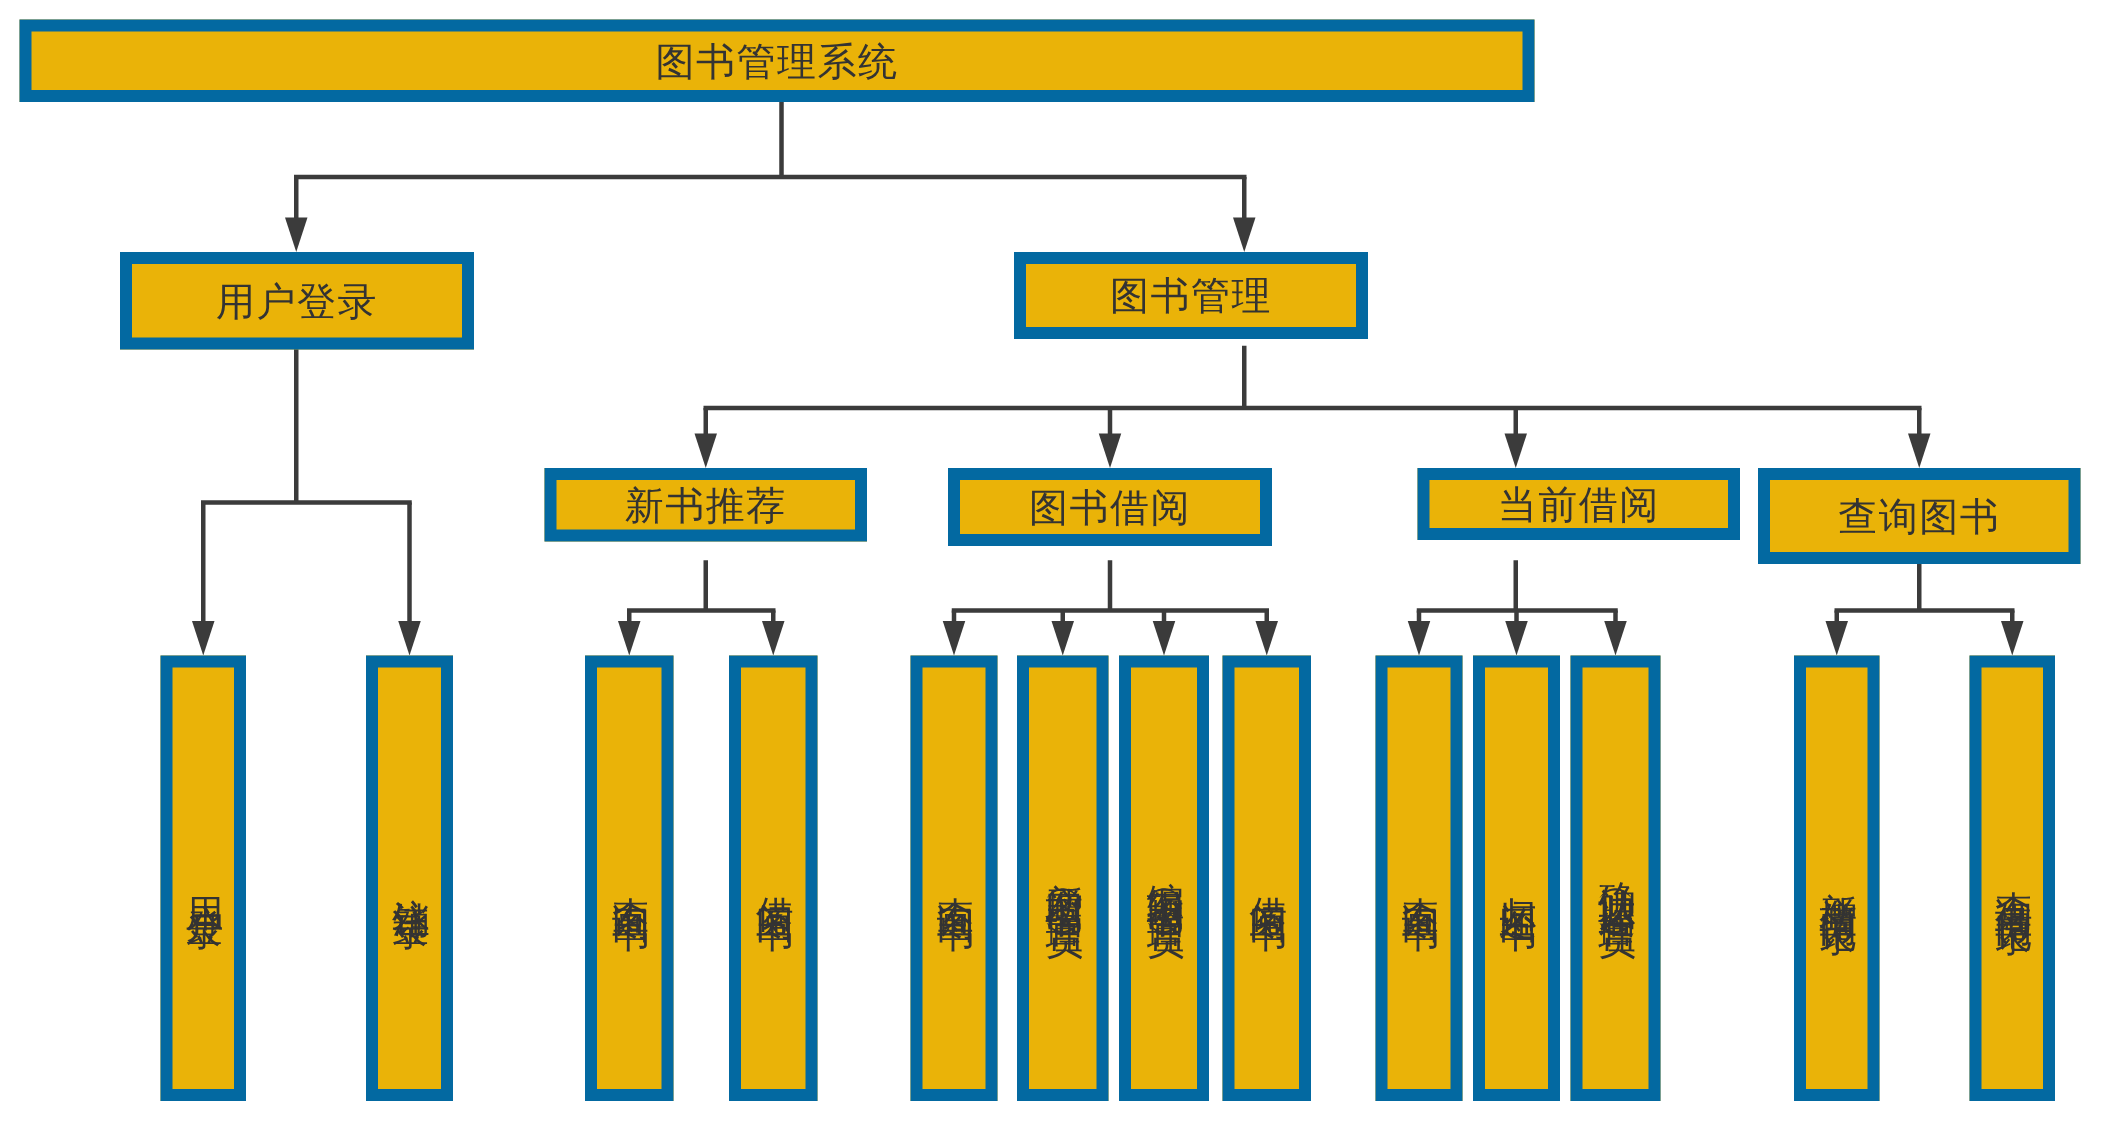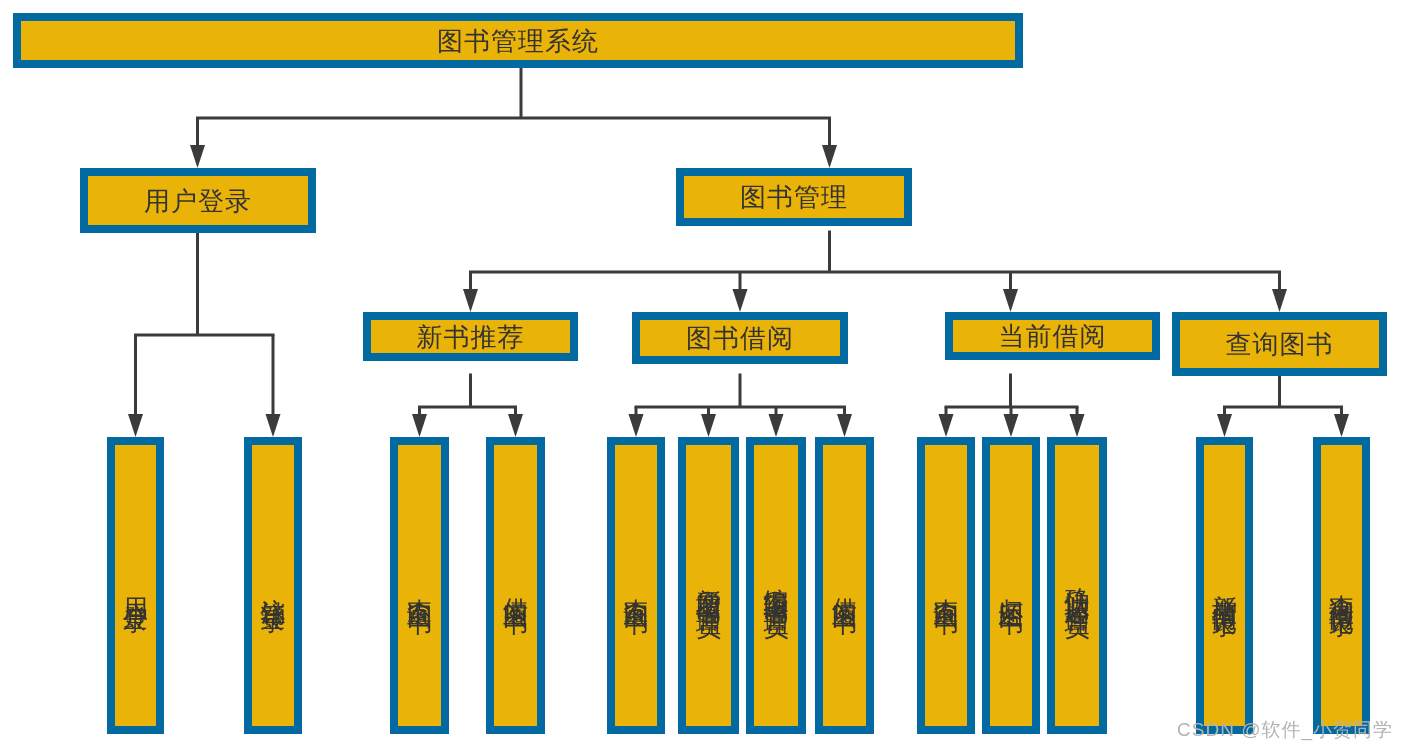--- a/index.html
+++ b/index.html
@@ -173,14 +173,13 @@
     <span class="vlabel">确认归还（管理员）</span>
   </div>
 
   <div class="node vnode" style="left:1196px;top:437px;width:57px;height:297px">
     <span class="vlabel">新增借阅记录</span>
   </div>
   <div class="node vnode" style="left:1313px;top:437px;width:57px;height:297px">
     <span class="vlabel">查询借阅记录</span>
   </div>
 
-  <div id="watermark">CSDN @软件_小贺同学</div>
 </div>
 
 </body></html>

